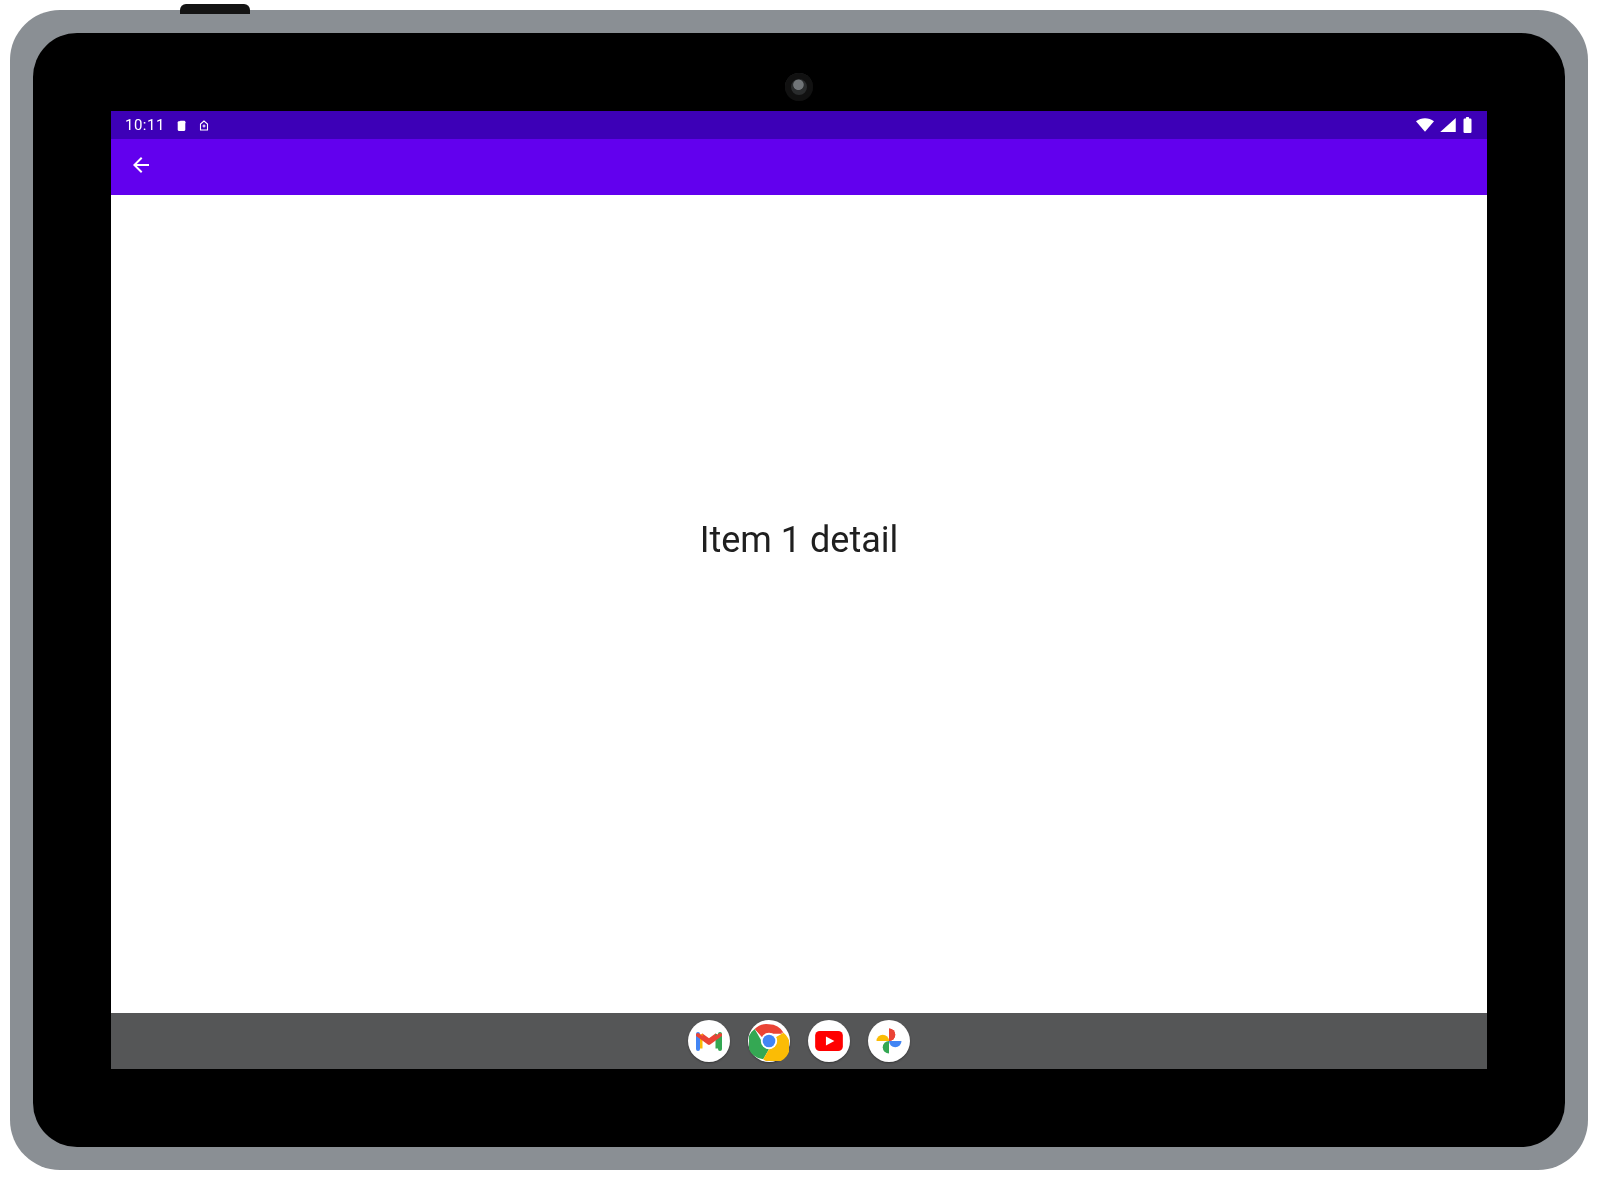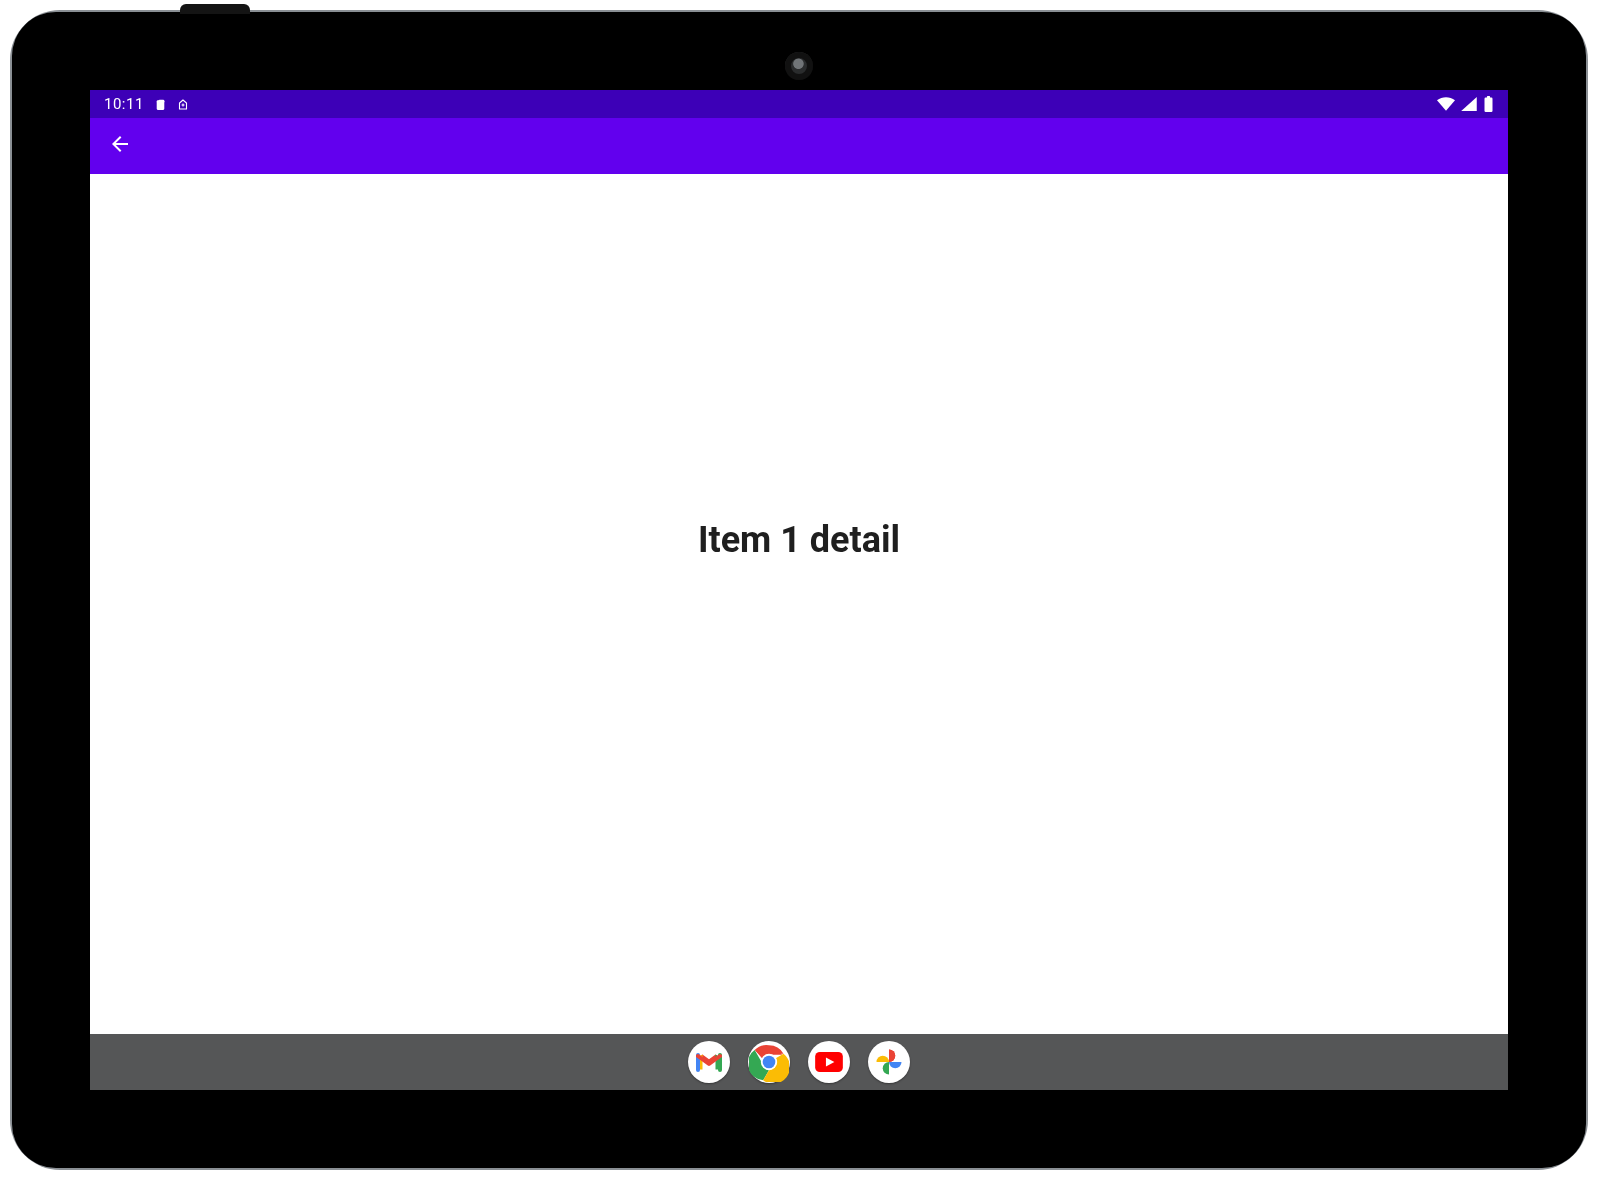--- a/index.html
+++ b/index.html
@@ -25,21 +25,21 @@
 
   
   .device {
     position: absolute;
     left: 10px;
     top: 10px;
     width: 1578px;
     height: 1160px;
     border-radius: 50px;
     background: var(--frame-shadow);
-    padding: 2px;
+    padding: 23px;
   }
   .bezel {
     width: 100%;
     height: 100%;
     background: var(--bezel-color);
     border-radius: var(--bezel-radius);
     position: relative;
     overflow: hidden;
   }
   .power-btn {
@@ -113,21 +113,20 @@
     flex: 1 1 auto;
     background: var(--screen-bg);
     display: flex;
     align-items: center;
     justify-content: center;
   }
   .content .detail-text {
     font-size: 36px;
     color: #1f1f1f;
     transform: translateY(-64px);
-    font-weight: bold;
   }
 
   
   .shelf {
     height: 56px;
     background: var(--shelf-bg);
     display: flex;
     align-items: center;
     justify-content: center;
     gap: 18px;

